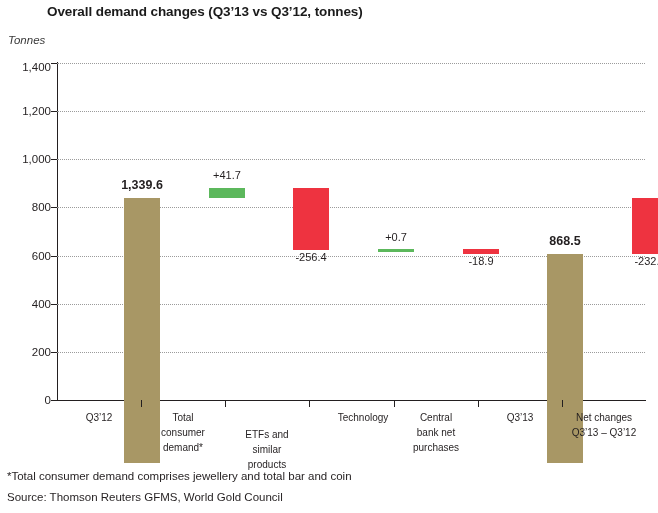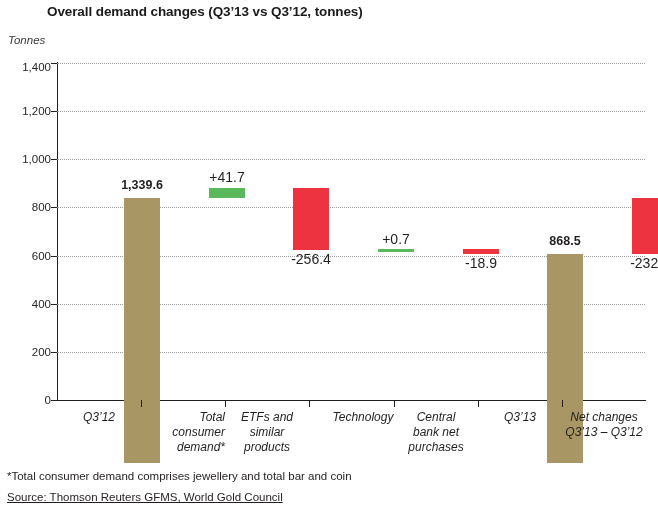--- a/index.html
+++ b/index.html
@@ -96,21 +96,21 @@
     height: 0;
     border-top: 1px solid #231f20;
   }
 
   
   .bar {
     position: absolute;
   }
   .bar-value {
     position: absolute;
-    font-size: 14px;
+    font-size: 11px;
     text-align: center;
     white-space: nowrap;
     color: #231f20;
   }
   .bar-value.bold {
     font-weight: bold;
     font-size: 12.5px;
   }
 
   
@@ -124,37 +124,36 @@
   .cat-tick {
     position: absolute;
     top: 0;
     width: 1px;
     height: 7px;
     background: #231f20;
   }
   .cat-label {
     position: absolute;
     top: 10px;
-    font-size: 12px;
+    font-size: 10px;
     line-height: 15px;
     text-align: center;
     color: #231f20;
-    font-style: italic;
   }
 
   
   .footnote {
     position: absolute;
     left: 7px;
     font-size: 11.5px;
     color: #231f20;
     white-space: nowrap;
   }
   #footnote-1 { top: 470px; }
-  #footnote-2 { top: 491px; text-decoration: underline; }
+  #footnote-2 { top: 491px; }
 </style>
 </head>
 <body>
 
 <div id="chart-title">Overall demand changes (Q3’13 vs Q3’12, tonnes)</div>
 
 <div id="y-axis-caption">Tonnes</div>
 
 <div id="axis-y-line"></div>
 <div id="axis-x-line"></div>
@@ -200,27 +199,27 @@
     <div class="ytick-mark" style="top: 288.857px;"></div>
     <div class="ytick-label" style="top: 337px;">0</div>
     <div class="ytick-mark" style="top: 337px;"></div>
   </div>
 
 <div id="cat-axis">
     <div class="cat-label" style="left: 0px; width: 84px;">
       <div>Q3’12</div>
     </div>
     <div class="cat-tick" style="left: 84px;"></div>
-    <div class="cat-label" style="left: 84px; width: 84px; text-align: right;">
+    <div class="cat-label" style="left: 84px; width: 84px;">
       <div>Total</div>
       <div>consumer</div>
       <div>demand*</div>
     </div>
     <div class="cat-tick" style="left: 168px;"></div>
-    <div class="cat-label" style="left: 168px; width: 84px;">
+    <div class="cat-label" style="left: 168px; width: 84px; margin-top: 17px;">
       <div>ETFs and</div>
       <div>similar</div>
       <div>products</div>
     </div>
     <div class="cat-tick" style="left: 252px;"></div>
     <div class="cat-label" style="left: 264px; width: 84px;">
       <div>Technology</div>
     </div>
     <div class="cat-tick" style="left: 337px;"></div>
     <div class="cat-label" style="left: 337px; width: 84px;">

